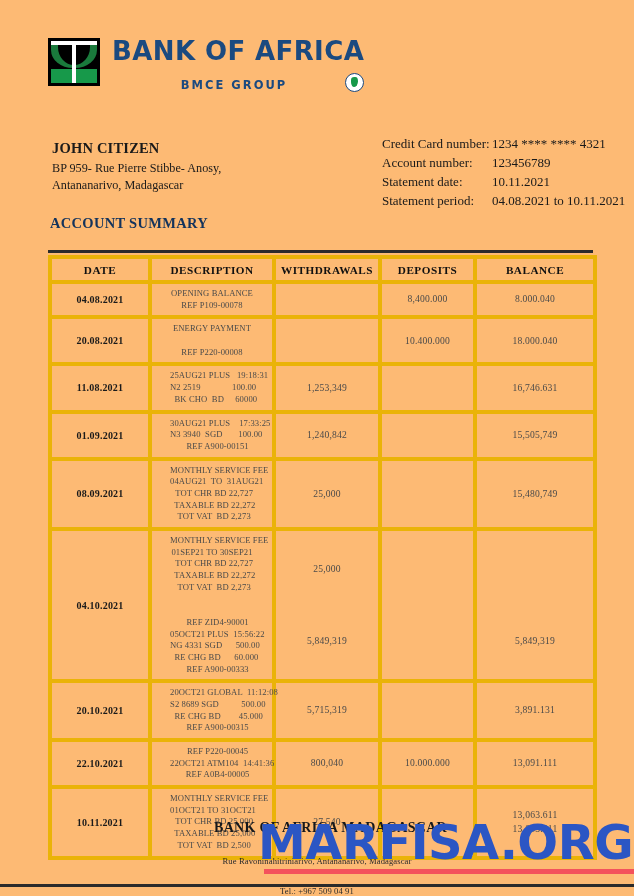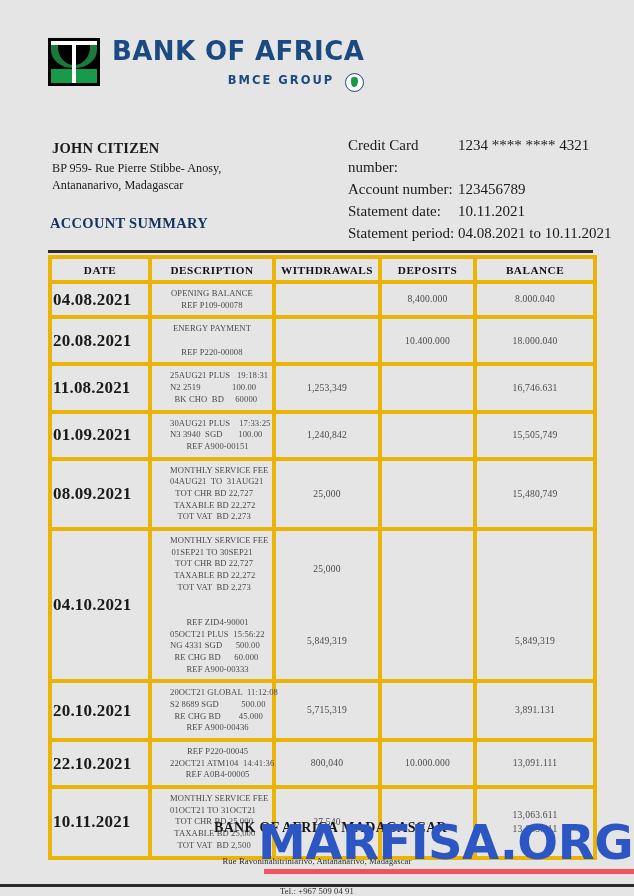--- a/index.html
+++ b/index.html
@@ -4,21 +4,21 @@
 <style>
   html, body {
     margin: 0;
     padding: 0;
     background: #b8b8b8;
   }
   .page {
     position: relative;
     width: 634px;
     height: 896px;
-    background: #e5e5e5;
+    background: #fdba74;
     overflow: hidden;
     font-family: "Liberation Serif", serif;
     color: #1a1a1a;
   }
 
   
   .logo-row {
     position: absolute;
     left: 48px;
     top: 36px;
@@ -95,23 +95,24 @@
   .logo-title {
     font-family: "DejaVu Sans", sans-serif;
     font-weight: bold;
     font-size: 26px;
     letter-spacing: 0.4px;
     color: #1b4a80;
     line-height: 1;
   }
   .logo-sub-row {
     display: flex;
-    align-items: flex-start;
+    align-items: flex-end;
     justify-content: flex-end;
     margin-top: 9px;
+    gap: 47px;
   }
   .logo-sub {
     font-family: "DejaVu Sans", sans-serif;
     font-weight: bold;
     font-size: 11.5px;
     letter-spacing: 2.0px;
     color: #1b4a80;
   }
   .globe {
     width: 17px;
@@ -147,23 +148,23 @@
     letter-spacing: 0.2px;
     margin-bottom: 2px;
   }
   .customer-addr {
     font-size: 12.2px;
   }
 
   
   .meta {
     position: absolute;
-    left: 348px;
+    left: 382px;
     top: 135px;
-    font-size: 15px;
+    font-size: 13px;
     line-height: 1.46;
   }
   .meta-row { display: flex; }
   .meta-label { width: 110px; flex: 0 0 auto; }
   .meta-value { white-space: pre; }
 
   
   .section-title {
     position: absolute;
     left: 50px;
@@ -197,23 +198,23 @@
   }
   table.stmt thead th {
     height: 19px;
     font-weight: bold;
     font-size: 11.2px;
     letter-spacing: 0.5px;
     text-align: center;
     color: #111111;
   }
   td.c-date {
-    text-align: left;
-    font-weight: bold;
-    font-size: 17px;
+    text-align: center;
+    font-weight: bold;
+    font-size: 10px;
     letter-spacing: 0.2px;
     color: #1a1a1a;
   }
   td.c-desc {
     text-align: center;
     font-size: 8.6px;
     line-height: 1.36;
     color: #4a4a4a;
     padding: 4px 18px;
     white-space: pre;
@@ -426,21 +427,21 @@
 
 
 
 5,849,319</td>
           </tr>
           <tr>
             <td class="c-date">20.10.2021</td>
             <td class="c-desc">20OCT21 GLOBAL  11:12:08
 S2 8689 SGD          500.00
   RE CHG BD        45.000
-     REF A900-00436</td>
+     REF A900-00315</td>
             <td class="c-num">5,715,319</td>
             <td class="c-num"></td>
             <td class="c-num">3,891.131</td>
           </tr>
           <tr>
             <td class="c-date">22.10.2021</td>
             <td class="c-desc">     REF P220-00045
 22OCT21 ATM104  14:41:36
      REF A0B4-00005</td>
             <td class="c-num">800,040</td>

